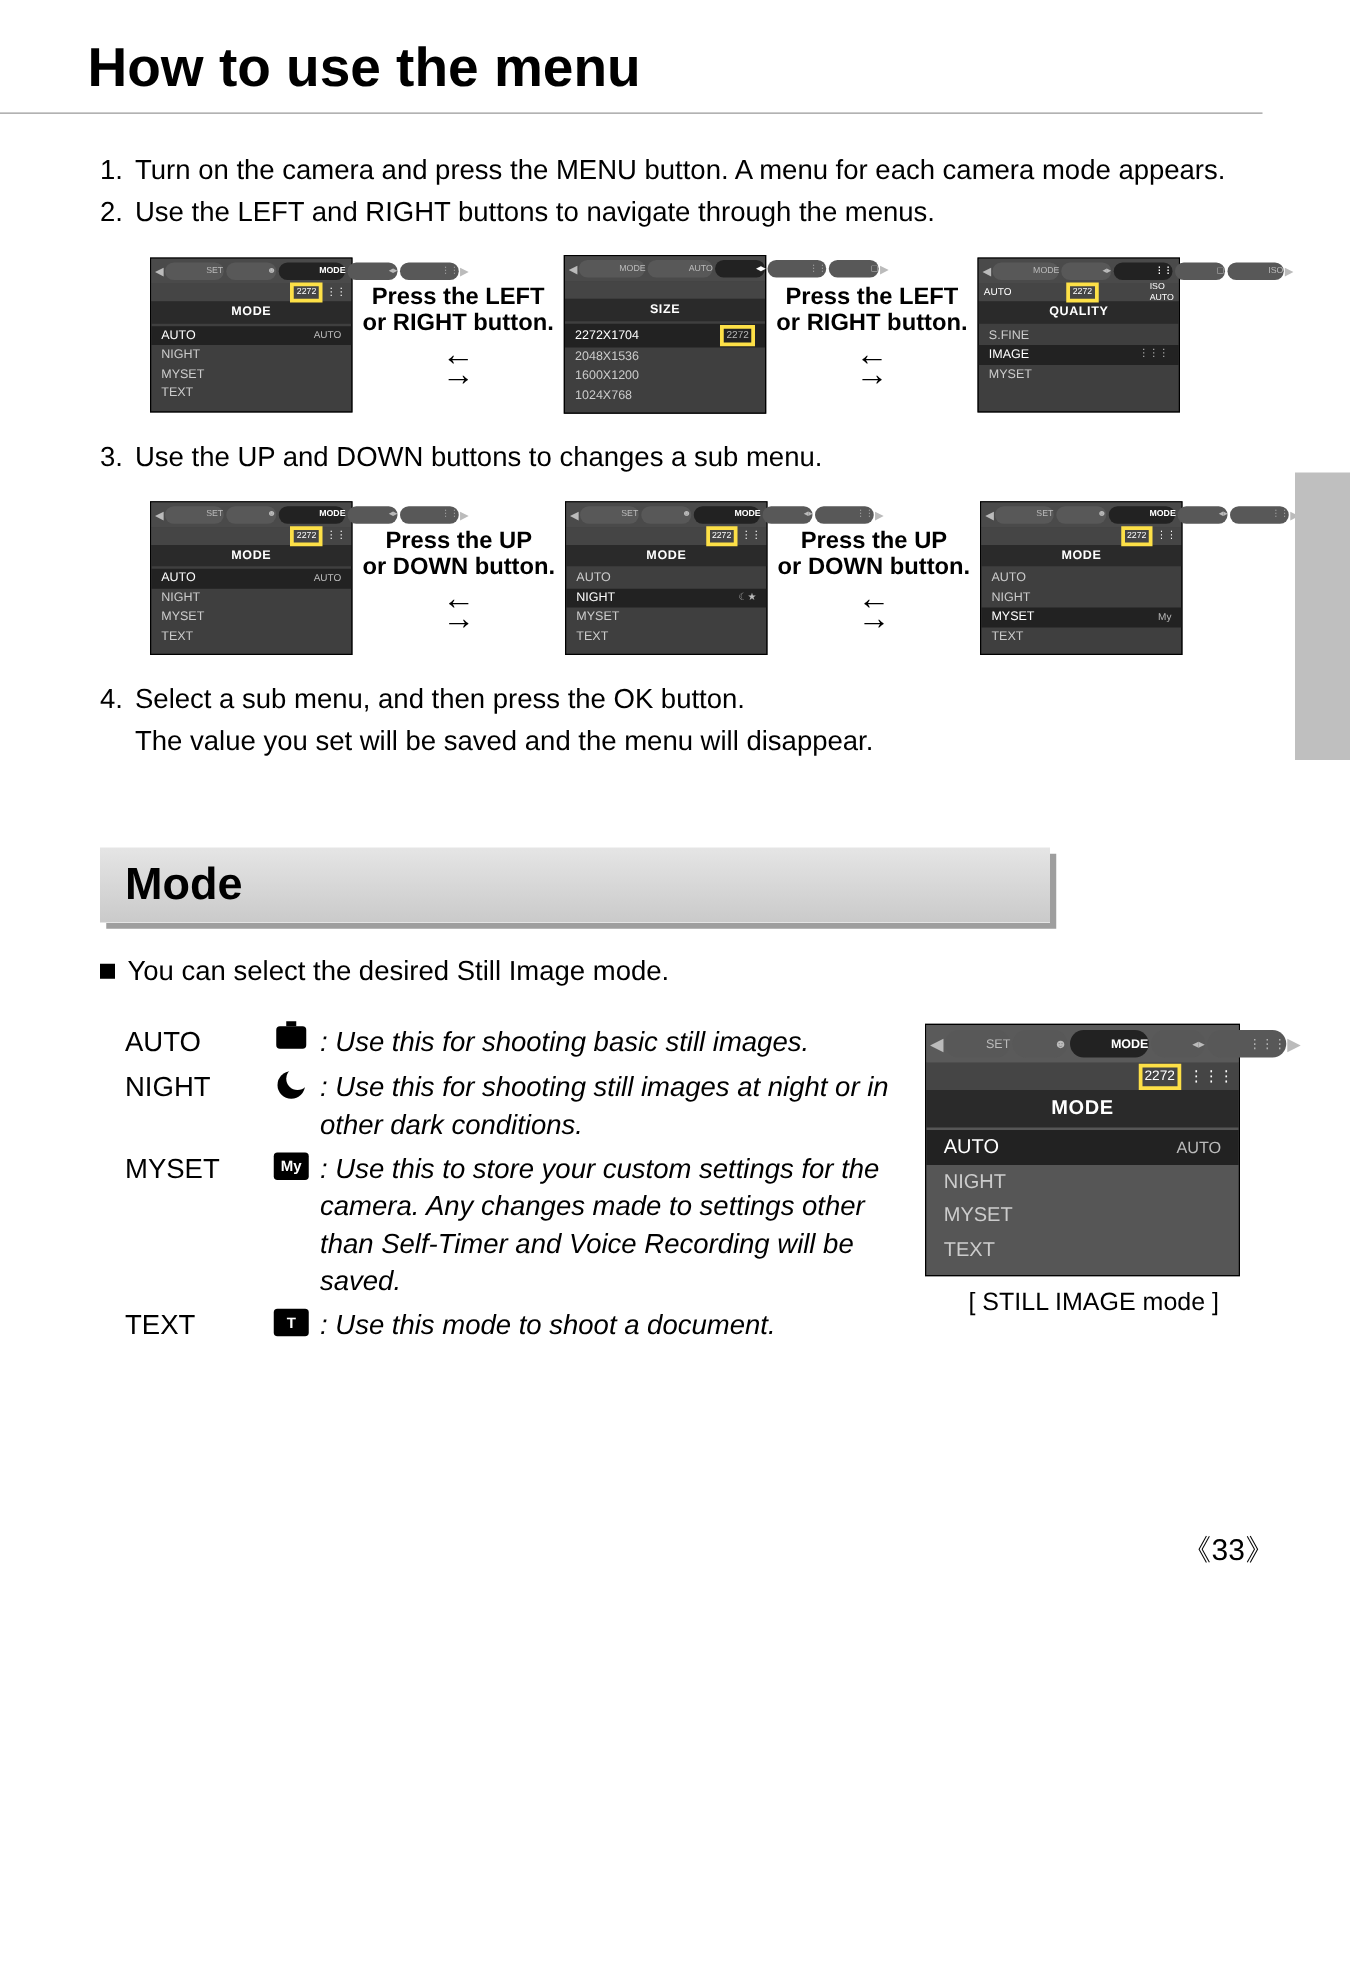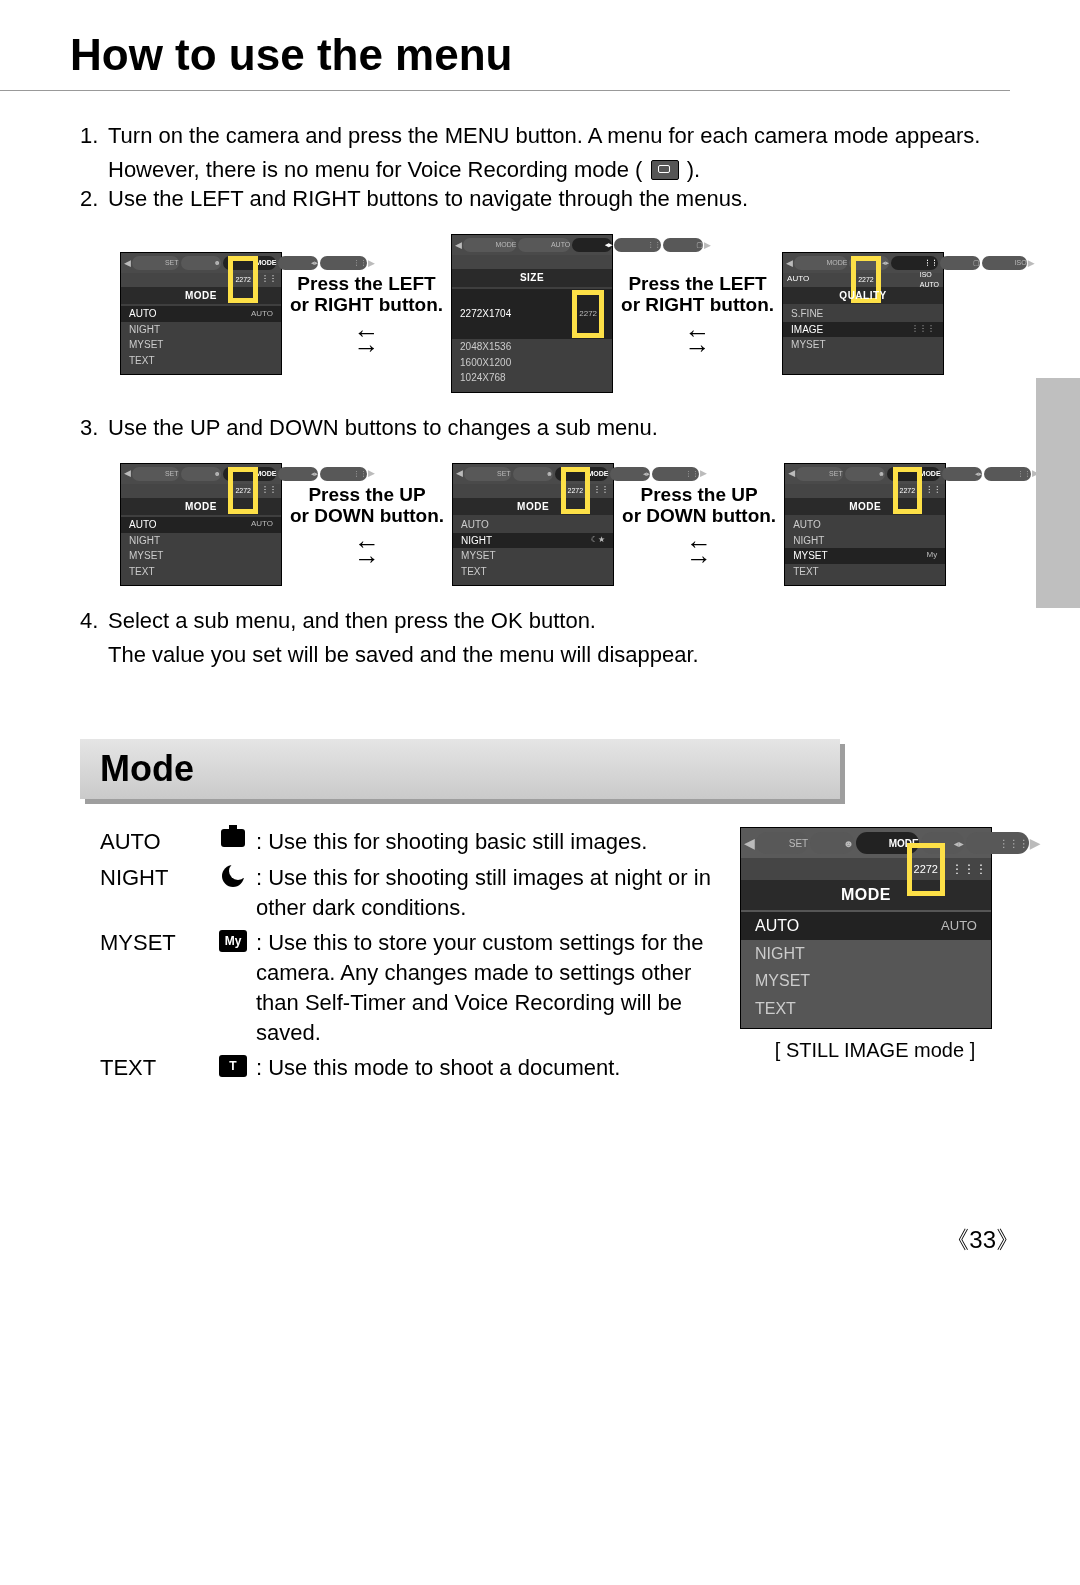--- a/index.html
+++ b/index.html
@@ -10,40 +10,40 @@
   .stepnum{width:28px;flex-shrink:0;}
   .stepind{padding-left:28px;}
   .vr-icon{display:inline-block;width:26px;height:18px;border:1px solid #000;border-radius:2px;vertical-align:-3px;position:relative;margin:0 2px;background:#555;}
   .vr-icon::after{content:"";position:absolute;left:6px;top:4px;width:10px;height:6px;border:1px solid #fff;border-radius:2px;}
   .screens-row{display:flex;align-items:center;margin:20px 0 20px 40px;gap:8px;}
   .lcd{width:160px;background:#3f3f3f;border:1px solid #000;font-family:Arial,Helvetica,sans-serif;}
   .lcd-tabs{height:20px;background:#4a4a4a;display:flex;align-items:center;padding:0 3px;color:#ccc;font-size:8px;}
   .tab{width:20px;height:14px;margin:0 1px;border-radius:8px;background:#585858;display:flex;align-items:center;justify-content:center;color:#bbb;font-size:7px;padding-left:33px;}
   .tab.active{background:#222;color:#fff;font-weight:bold;}
   .sizebar{height:14px;background:#454545;color:#fff;font-size:8px;display:flex;justify-content:flex-end;align-items:center;padding-right:4px;}
-  .sizebox{border:5px solid #fde047;padding:14px 2px;margin-left:3px;font-size:7px;}
+  .sizebox{border:3px solid #fde047;padding:0 2px;margin-left:3px;font-size:7px;}
   .lcd-title{background:#2a2a2a;color:#fff;text-align:center;font-size:10px;font-weight:bold;padding:2px 0;letter-spacing:0.5px;}
   .lcd-items{padding:2px 0 6px 0;}
   .lcd-item{color:#ccc;font-size:10px;padding:1px 8px;display:flex;justify-content:space-between;align-items:center;}
   .lcd-item.sel{background:#222;color:#fff;}
   .tag{color:#bbb;font-size:8px;}
   .arrow-col{display:flex;flex-direction:column;align-items:center;font-size:18px;gap:2px;}
   .arrow-label{text-align:center;font-size:19px;line-height:1.1;margin-bottom:4px;font-weight:bold;}
   .arrow{font-size:26px;line-height:0.6;}
   .modebar-wrap{margin:70px 0 0 0;}
   .modebar{position:relative;background:linear-gradient(#e5e5e5,#cacaca);height:60px;width:740px;display:flex;align-items:center;padding-left:20px;box-shadow:5px 5px 0 #9e9e9e;}
   .modebar h2{margin:0;font-size:36px;font-weight:bold;}
   .mode-desc{margin:24px 0 0 0;font-size:22px;}
   .mode-desc .sq{display:inline-block;width:12px;height:12px;background:#000;margin-right:10px;vertical-align:1px;}
   .modes-row{display:flex;margin-top:28px;}
   .modes-list{flex:1;font-size:22px;}
   .mrow{display:flex;margin-bottom:6px;}
   .mname{width:110px;padding-left:20px;}
   .micon{width:46px;display:flex;align-items:flex-start;justify-content:center;padding-top:2px;}
-  .mtext{flex:1;padding-right:20px;}
+  .mtext{flex:1;padding-right:20px;font-style:italic;}
   .iconbox{width:28px;height:22px;background:#000;border-radius:3px;display:flex;align-items:center;justify-content:center;color:#fff;font-size:12px;font-weight:bold;}
   .iconcam{width:24px;height:18px;background:#000;border-radius:3px;position:relative;}
   .iconcam::before{content:"";position:absolute;left:8px;top:-4px;width:8px;height:4px;background:#000;}
   .iconmoon{width:22px;height:22px;background:#000;border-radius:50%;position:relative;}
   .iconmoon::after{content:"";position:absolute;right:-3px;top:-3px;width:18px;height:18px;background:#fff;border-radius:50%;}
   .big-lcd{width:250px;background:#565656;}
   .big-lcd .lcd-tabs{height:30px;background:#5a5a5a;}
   .big-lcd .tab{width:34px;height:22px;border-radius:12px;font-size:10px;}
   .big-lcd .sizebar{height:22px;font-size:12px;}
   .big-lcd .lcd-title{font-size:16px;padding:4px 0;}
@@ -61,25 +61,20 @@
   <div class="side-tab"></div>
 
   <div class="title">How to use the menu</div>
 
   <div class="body">
 
     <div class="step">
       <div class="stepnum">1.</div>
       <div><span>Turn on the camera and press the MENU button. A menu for each camera mode appears.</span></div>
     </div>
-    <div class="stepind">
-      <span>However, there is no menu for Voice Recording mode (</span>
-      <span class="vr-icon"></span>
-      <span>).</span>
-    </div>
     <div class="step">
       <div class="stepnum">2.</div>
       <div><span>Use the LEFT and RIGHT buttons to navigate through the menus.</span></div>
     </div>
 
     <div class="screens-row">
 
       <div class="lcd">
         <div class="lcd-tabs">
           <span class="tri">◀</span>
@@ -304,20 +299,23 @@
 
     <div class="step">
       <div class="stepnum">4.</div>
       <div><span>Select a sub menu, and then press the OK button.</span></div>
     </div>
     <div class="stepind">The value you set will be saved and the menu will disappear.</div>
 
     <div class="modebar-wrap">
       <div class="modebar">
         <h2>Mode</h2>
+      </div>
+      <div class="mode-desc">
+        <span class="sq"></span><span>You can select the desired Still Image mode.</span>
       </div>
 
       <div class="modes-row">
         <div class="modes-list">
           <div class="mrow">
             <div class="mname">AUTO</div>
             <div class="micon">
                 <div class="iconcam"></div>
               </div>
             <div class="mtext">: Use this for shooting basic still images.</div>

